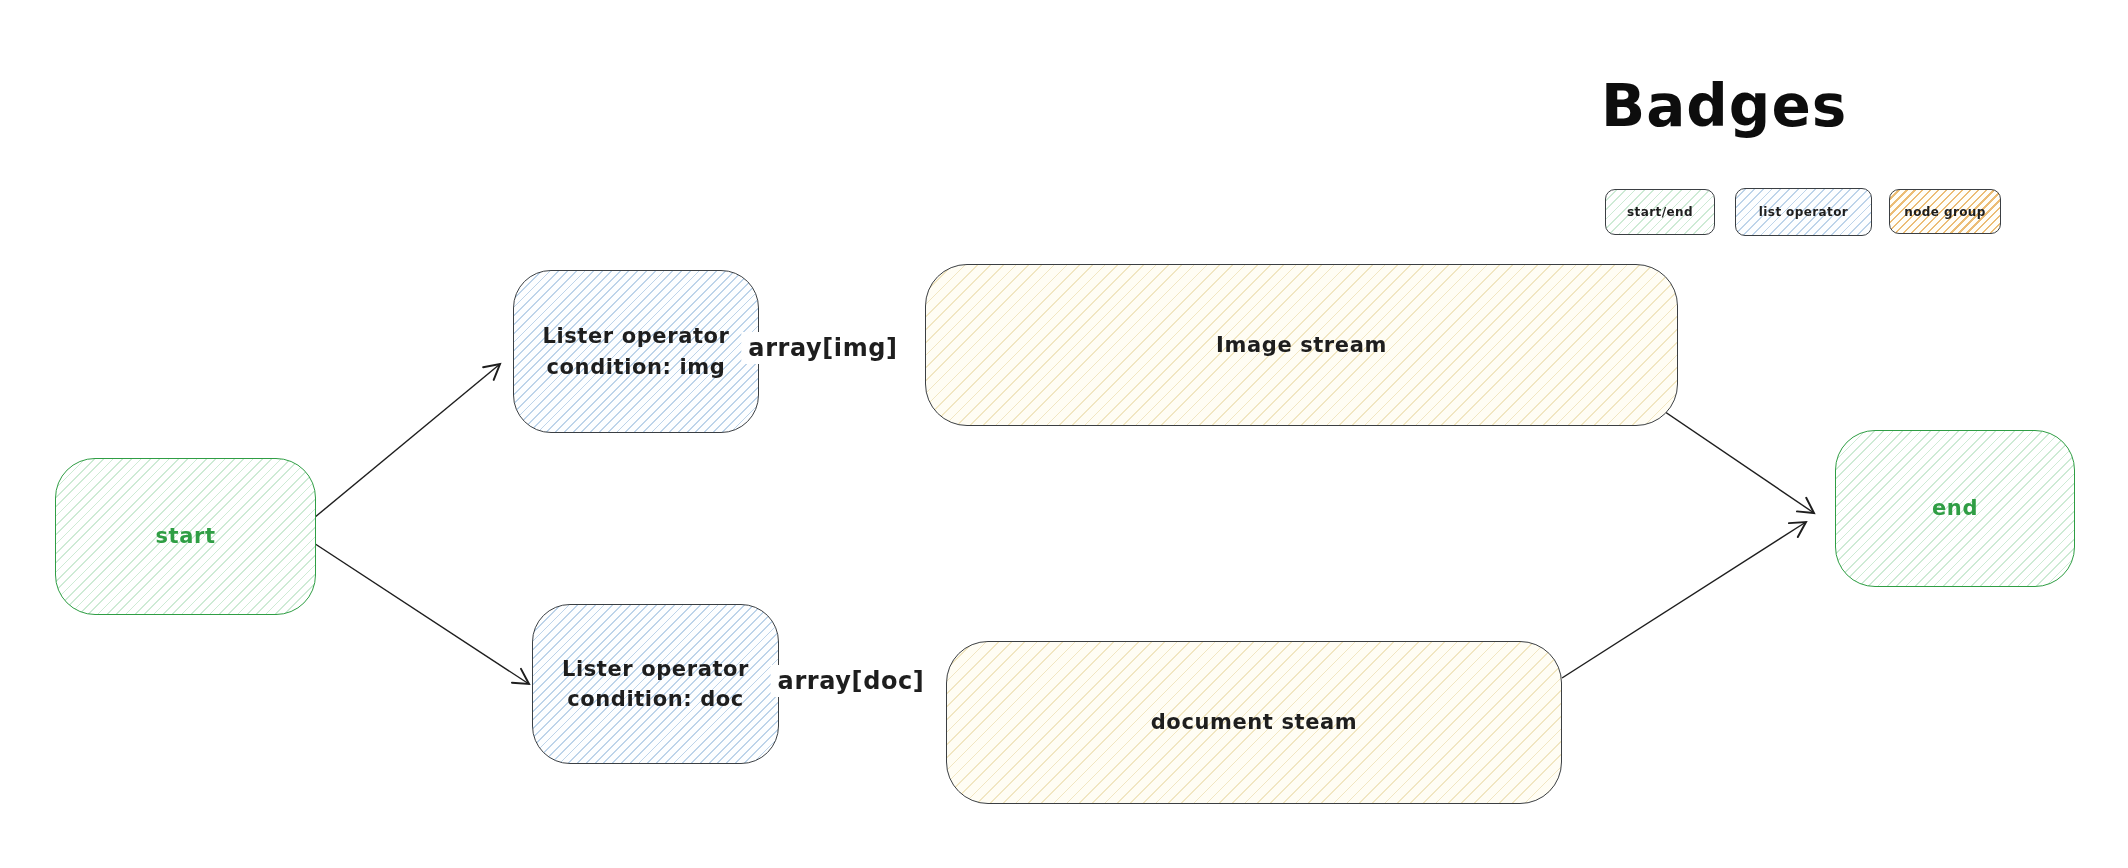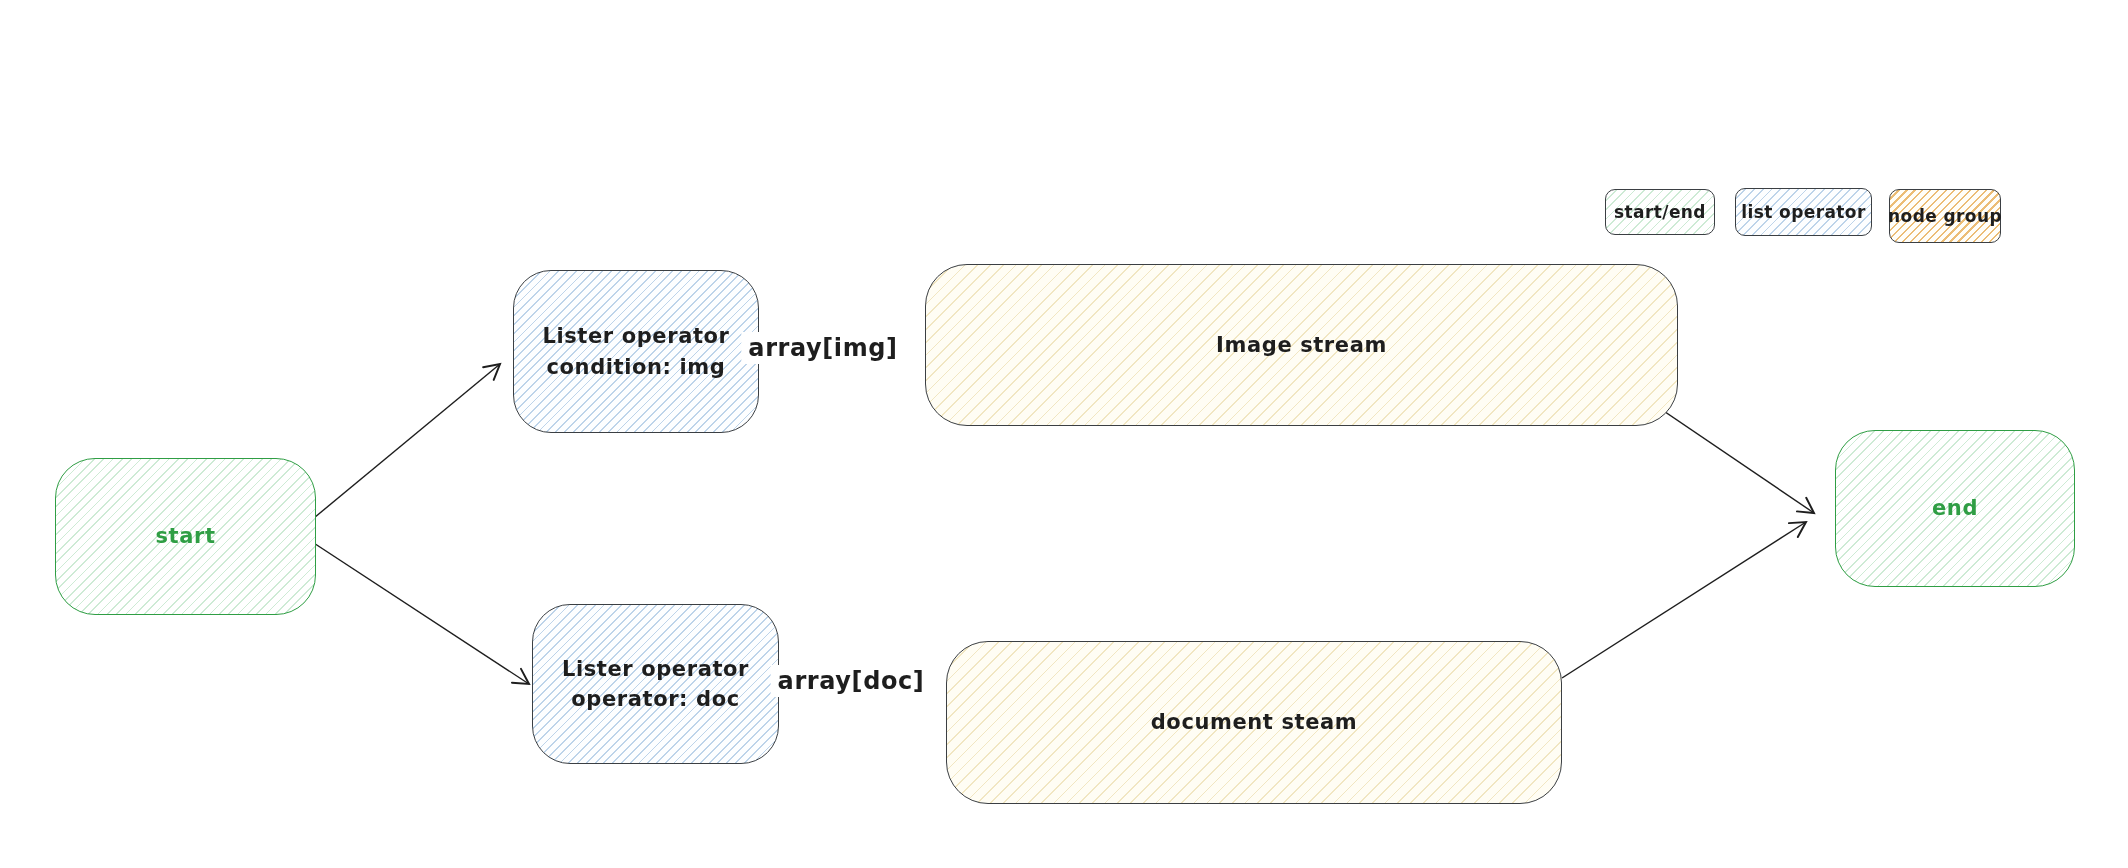--- a/index.html
+++ b/index.html
@@ -69,26 +69,26 @@
   #edge-label-doc { left: 851px; top: 681px; }
 
   .legend-title {
     position: absolute; left: 1601px; top: 72px;
     font-size: 58px; font-weight: 700; letter-spacing: 1px; color: #0d0d0d;
   }
   .badge {
     position: absolute;
     display: flex; align-items: center; justify-content: center;
     border: 1.8px solid #3b3f43; border-radius: 10px;
-    font-size: 17px; font-weight: 600; letter-spacing: 0.4px; color: #1e1e1e;
+    font-size: 12px; font-weight: 600; letter-spacing: 0.4px; color: #1e1e1e;
     white-space: nowrap;
   }
   #badge-start-end     { left: 1605px; top: 189px; width: 110px; height: 46px; }
   #badge-list-operator { left: 1735px; top: 188px; width: 137px; height: 48px; }
-  #badge-node-group    { left: 1889px; top: 189px; width: 112px; height: 54px; }
+  #badge-node-group    { left: 1889px; top: 189px; width: 112px; height: 45px; }
 </style>
 </head>
 <body>
 
 <div class="canvas">
 
   <svg class="edges-svg" viewBox="0 0 2128 868" xmlns="http://www.w3.org/2000/svg">
     <defs>
       <marker id="arrowhead" viewBox="0 0 14 14" refX="12" refY="7" markerWidth="15" markerHeight="15" orient="auto-start-reverse">
         <path d="M2,1.5 L12,7 L2,12.5" fill="none" stroke="#1e1e1e" stroke-width="1.3" stroke-linecap="round"></path>
@@ -110,32 +110,33 @@
     <span>Lister operator</span>
     <span>condition: img</span>
   </div>
 
   <div class="node node-stream fill-cream" id="node-image-stream">
     <span>Image stream</span>
   </div>
 
   <div class="node node-lister fill-blue" id="node-lister-doc">
     <span>Lister operator</span>
-    <span>operator: doc</span>
+    <span>condition: doc</span>
   </div>
 
   <div class="node node-stream fill-cream" id="node-document-stream">
     <span>document steam</span>
   </div>
 
   <div class="node node-startend fill-green" id="node-end">
     <span>end</span>
   </div>
 
   <div class="edge-label" id="edge-label-img">array[img]</div>
   <div class="edge-label" id="edge-label-doc">array[doc]</div>
 
+  <div class="legend-title">Badges</div>
 
   <div class="badge fill-green" id="badge-start-end">start/end</div>
   <div class="badge fill-blue" id="badge-list-operator">list operator</div>
   <div class="badge fill-orange" id="badge-node-group">node group</div>
 
 </div>
 
 </body></html>

